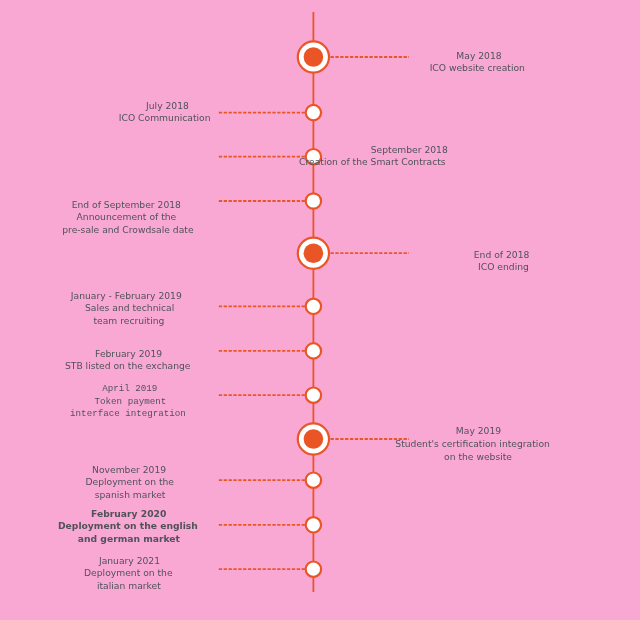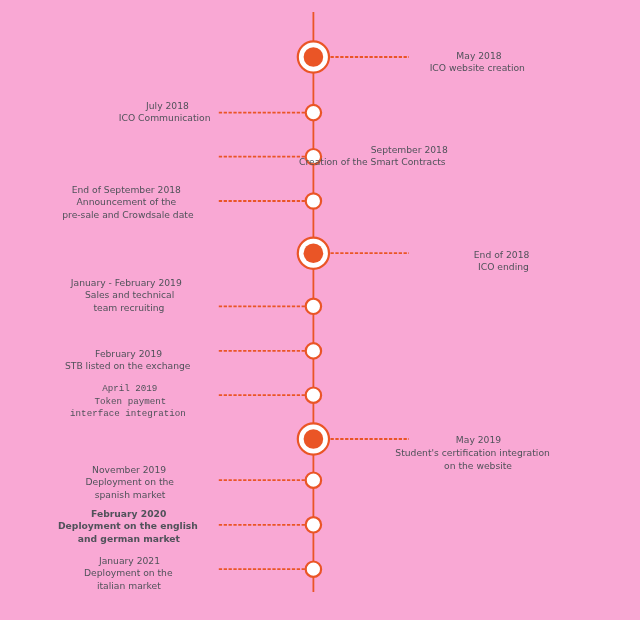--- a/index.html
+++ b/index.html
@@ -64,44 +64,44 @@
         <span class="ln" style="left: 157.3px;">ICO website creation</span>
       </div>
       <div class="label" style="color: rgb(80, 82, 90); line-height: 11.4px; top: 100.2px; padding-left: 37px;">
         <span class="ln" style="left: -189.5px;">July 2018</span>
         <span class="ln" style="left: -192.3px;">ICO Communication</span>
       </div>
       <div class="label" style="color: rgb(80, 82, 90); line-height: 12.9px; top: 143.55px; text-align: right;">
         <span class="ln" style="left: -192.2px;">September 2018</span>
         <span class="ln" style="left: -194.4px;">Creation of the Smart Contracts</span>
       </div>
-      <div class="label" style="color: rgb(80, 82, 90); line-height: 12.4px; top: 184px;">
+      <div class="label" style="color: rgb(80, 82, 90); line-height: 12.4px; top: 199px;">
         <span class="ln" style="left: -193.7px;">End of September 2018</span>
         <span class="ln" style="left: -193.6px;">Announcement of the</span>
         <span class="ln" style="left: -192.1px;">pre-sale and Crowdsale date</span>
       </div>
       <div class="label" style="color: rgb(80, 82, 90); line-height: 12.4px; top: 249px; margin-left: 24px;">
         <span class="ln" style="left: 157.6px;">End of 2018</span>
         <span class="ln" style="left: 159.5px;">ICO ending</span>
       </div>
-      <div class="label" style="color: rgb(80, 82, 90); line-height: 12.3px; top: 277px;">
+      <div class="label" style="color: rgb(80, 82, 90); line-height: 12.3px; top: 290px;">
         <span class="ln" style="left: -193.7px;">January - February 2019</span>
         <span class="ln" style="left: -190.4px;">Sales and technical</span>
         <span class="ln" style="left: -191.1px;">team recruiting</span>
       </div>
       <div class="label" style="color: rgb(80, 82, 90); line-height: 12.3px; top: 331.75px; margin-top: 16px;">
         <span class="ln" style="left: -191.4px;">February 2019</span>
         <span class="ln" style="left: -192.3px;">STB listed on the exchange</span>
       </div>
       <div class="label" style="color: rgb(80, 82, 90); line-height: 12.4px; top: 383.1px; font-family: Liberation Mono, monospace;">
         <span class="ln" style="left: -190.3px;">April 2019</span>
         <span class="ln" style="left: -189.6px;">Token payment</span>
         <span class="ln" style="left: -192px;">interface integration</span>
       </div>
-      <div class="label" style="color: rgb(80, 82, 90); line-height: 12.8px; top: 434px;">
+      <div class="label" style="color: rgb(80, 82, 90); line-height: 12.8px; top: 425px;">
         <span class="ln" style="left: 158.5px;">May 2019</span>
         <span class="ln" style="left: 152.6px;">Student's certification integration</span>
         <span class="ln" style="left: 158px;">on the website</span>
       </div>
       <div class="label" style="color: rgb(80, 82, 90); line-height: 12.4px; top: 464px;">
         <span class="ln" style="left: -190.9px;">November 2019</span>
         <span class="ln" style="left: -190.3px;">Deployment on the</span>
         <span class="ln" style="left: -189.9px;">spanish market</span>
       </div>
       <div class="label" style="color: rgb(80, 82, 90); line-height: 12.4px; top: 508px; font-weight: bold;">

